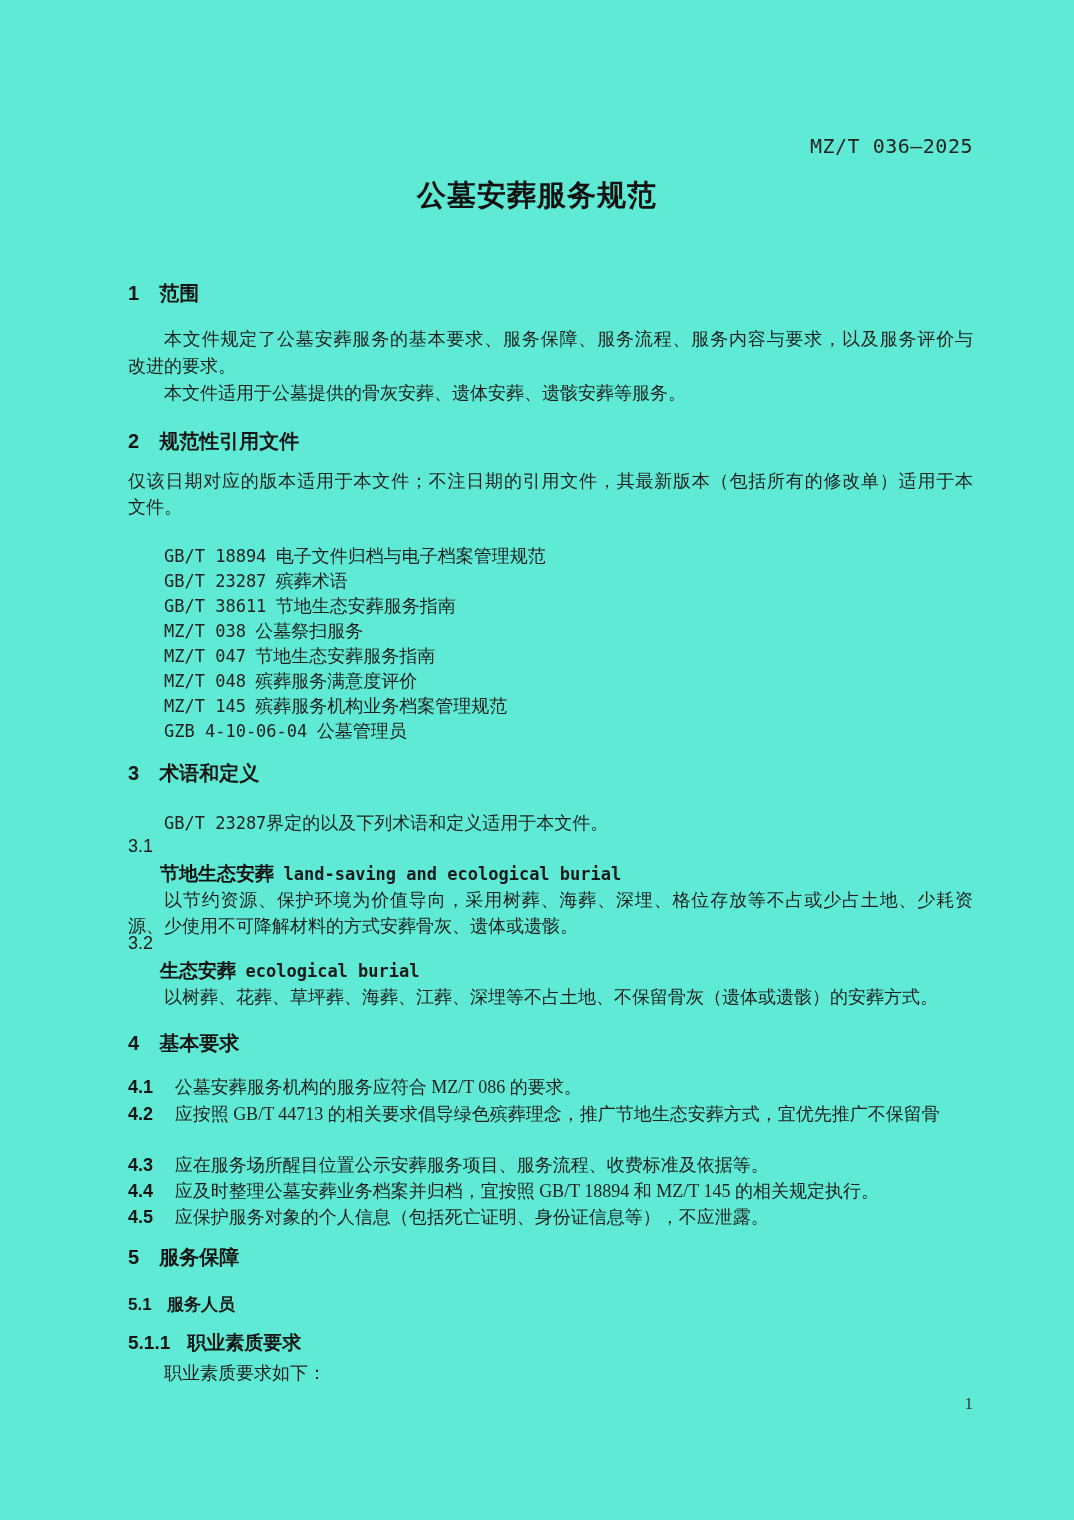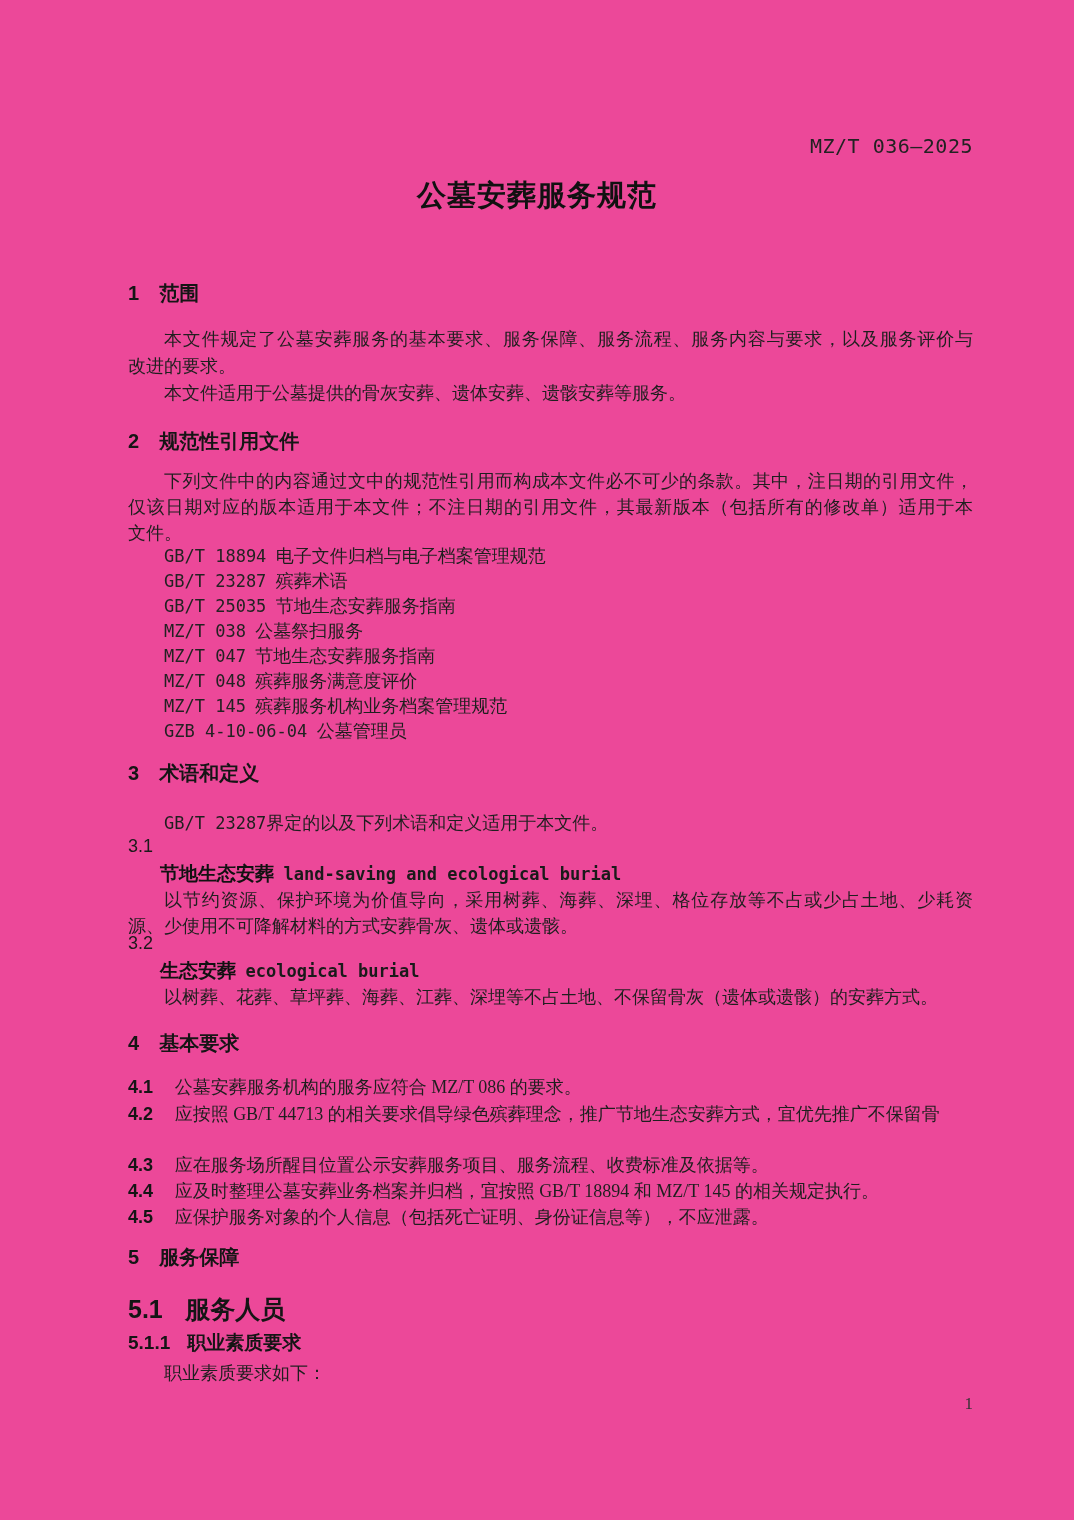--- a/index.html
+++ b/index.html
@@ -1,19 +1,19 @@
 <!DOCTYPE html>
 <html lang="zh"><head>
 <meta charset="utf-8">
 <style>
   html,body{margin:0;padding:0;background:#ffffff;}
   .page{
     position:relative;
     width:1074px;height:1520px;
-    background:#ec4899;
+    background:#5eead4;
     color:#1f1f1f;
     font-family:"Liberation Serif","DejaVu Serif",serif;
     overflow:hidden;
   }
   .blk{position:absolute;left:128px;width:845px;}
   .full{position:absolute;left:0;width:1074px;}
 
   
   .doc-code{top:134px;text-align:right;font-family:"DejaVu Sans Mono","Liberation Mono",monospace;font-size:20px;letter-spacing:0.5px;color:#222;}
   .page-num{top:1394px;text-align:right;font-size:17px;color:#333;}
@@ -61,28 +61,27 @@
   <div class="blk" style="top:326px">
     <div class="line ind j">本文件规定了公墓安葬服务的基本要求、服务保障、服务流程、服务内容与要求，以及服务评价与</div>
     <div class="line">改进的要求。</div>
     <div class="line ind">本文件适用于公墓提供的骨灰安葬、遗体安葬、遗骸安葬等服务。</div>
   </div>
 
   <div class="blk h" style="top:428px">
     <span class="hnum">2</span><span>规范性引用文件</span>
   </div>
   <div class="blk lh26" style="top:468px">
-    <div class="line ind j">下列文件中的内容通过文中的规范性引用而构成本文件必不可少的条款。其中，注日期的引用文件，</div>
     <div class="line j">仅该日期对应的版本适用于本文件；不注日期的引用文件，其最新版本（包括所有的修改单）适用于本</div>
     <div class="line">文件。</div>
   </div>
   <div class="blk" style="top:544px">
     <div class="ref"><span class="rcode">GB/T 18894</span><span>电子文件归档与电子档案管理规范</span></div>
     <div class="ref"><span class="rcode">GB/T 23287</span><span>殡葬术语</span></div>
-    <div class="ref"><span class="rcode">GB/T 25035</span><span>节地生态安葬服务指南</span></div>
+    <div class="ref"><span class="rcode">GB/T 38611</span><span>节地生态安葬服务指南</span></div>
     <div class="ref"><span class="rcode">MZ/T 038</span><span>公墓祭扫服务</span></div>
     <div class="ref"><span class="rcode">MZ/T 047</span><span>节地生态安葬服务指南</span></div>
     <div class="ref"><span class="rcode">MZ/T 048</span><span>殡葬服务满意度评价</span></div>
     <div class="ref"><span class="rcode">MZ/T 145</span><span>殡葬服务机构业务档案管理规范</span></div>
     <div class="ref"><span class="rcode">GZB 4-10-06-04</span><span>公墓管理员</span></div>
   </div>
 
   <div class="blk h" style="top:760px">
     <span class="hnum">3</span><span>术语和定义</span>
   </div>
@@ -122,21 +121,21 @@
   <div class="blk clause" style="top:1178px">
     <span class="cnum">4.4</span><span>应及时整理公墓安葬业务档案并归档，宜按照 GB/T 18894 和 MZ/T 145 的相关规定执行。</span>
   </div>
   <div class="blk clause" style="top:1204px">
     <span class="cnum">4.5</span><span>应保护服务对象的个人信息（包括死亡证明、身份证信息等），不应泄露。</span>
   </div>
 
   <div class="blk h" style="top:1244px">
     <span class="hnum">5</span><span>服务保障</span>
   </div>
-  <div class="blk h" style="top:1293px;font-size:25px">
+  <div class="blk h" style="top:1293px;font-size:17px">
     <span class="hnum" style="margin-right:0.9em">5.1</span><span>服务人员</span>
   </div>
   <div class="blk h" style="top:1330px;font-size:19px">
     <span class="hnum" style="margin-right:0.9em">5.1.1</span><span>职业素质要求</span>
   </div>
   <div class="blk line ind" style="top:1360px">职业素质要求如下：</div>
 
   <div class="blk page-num">1</div>
 
 </div>

